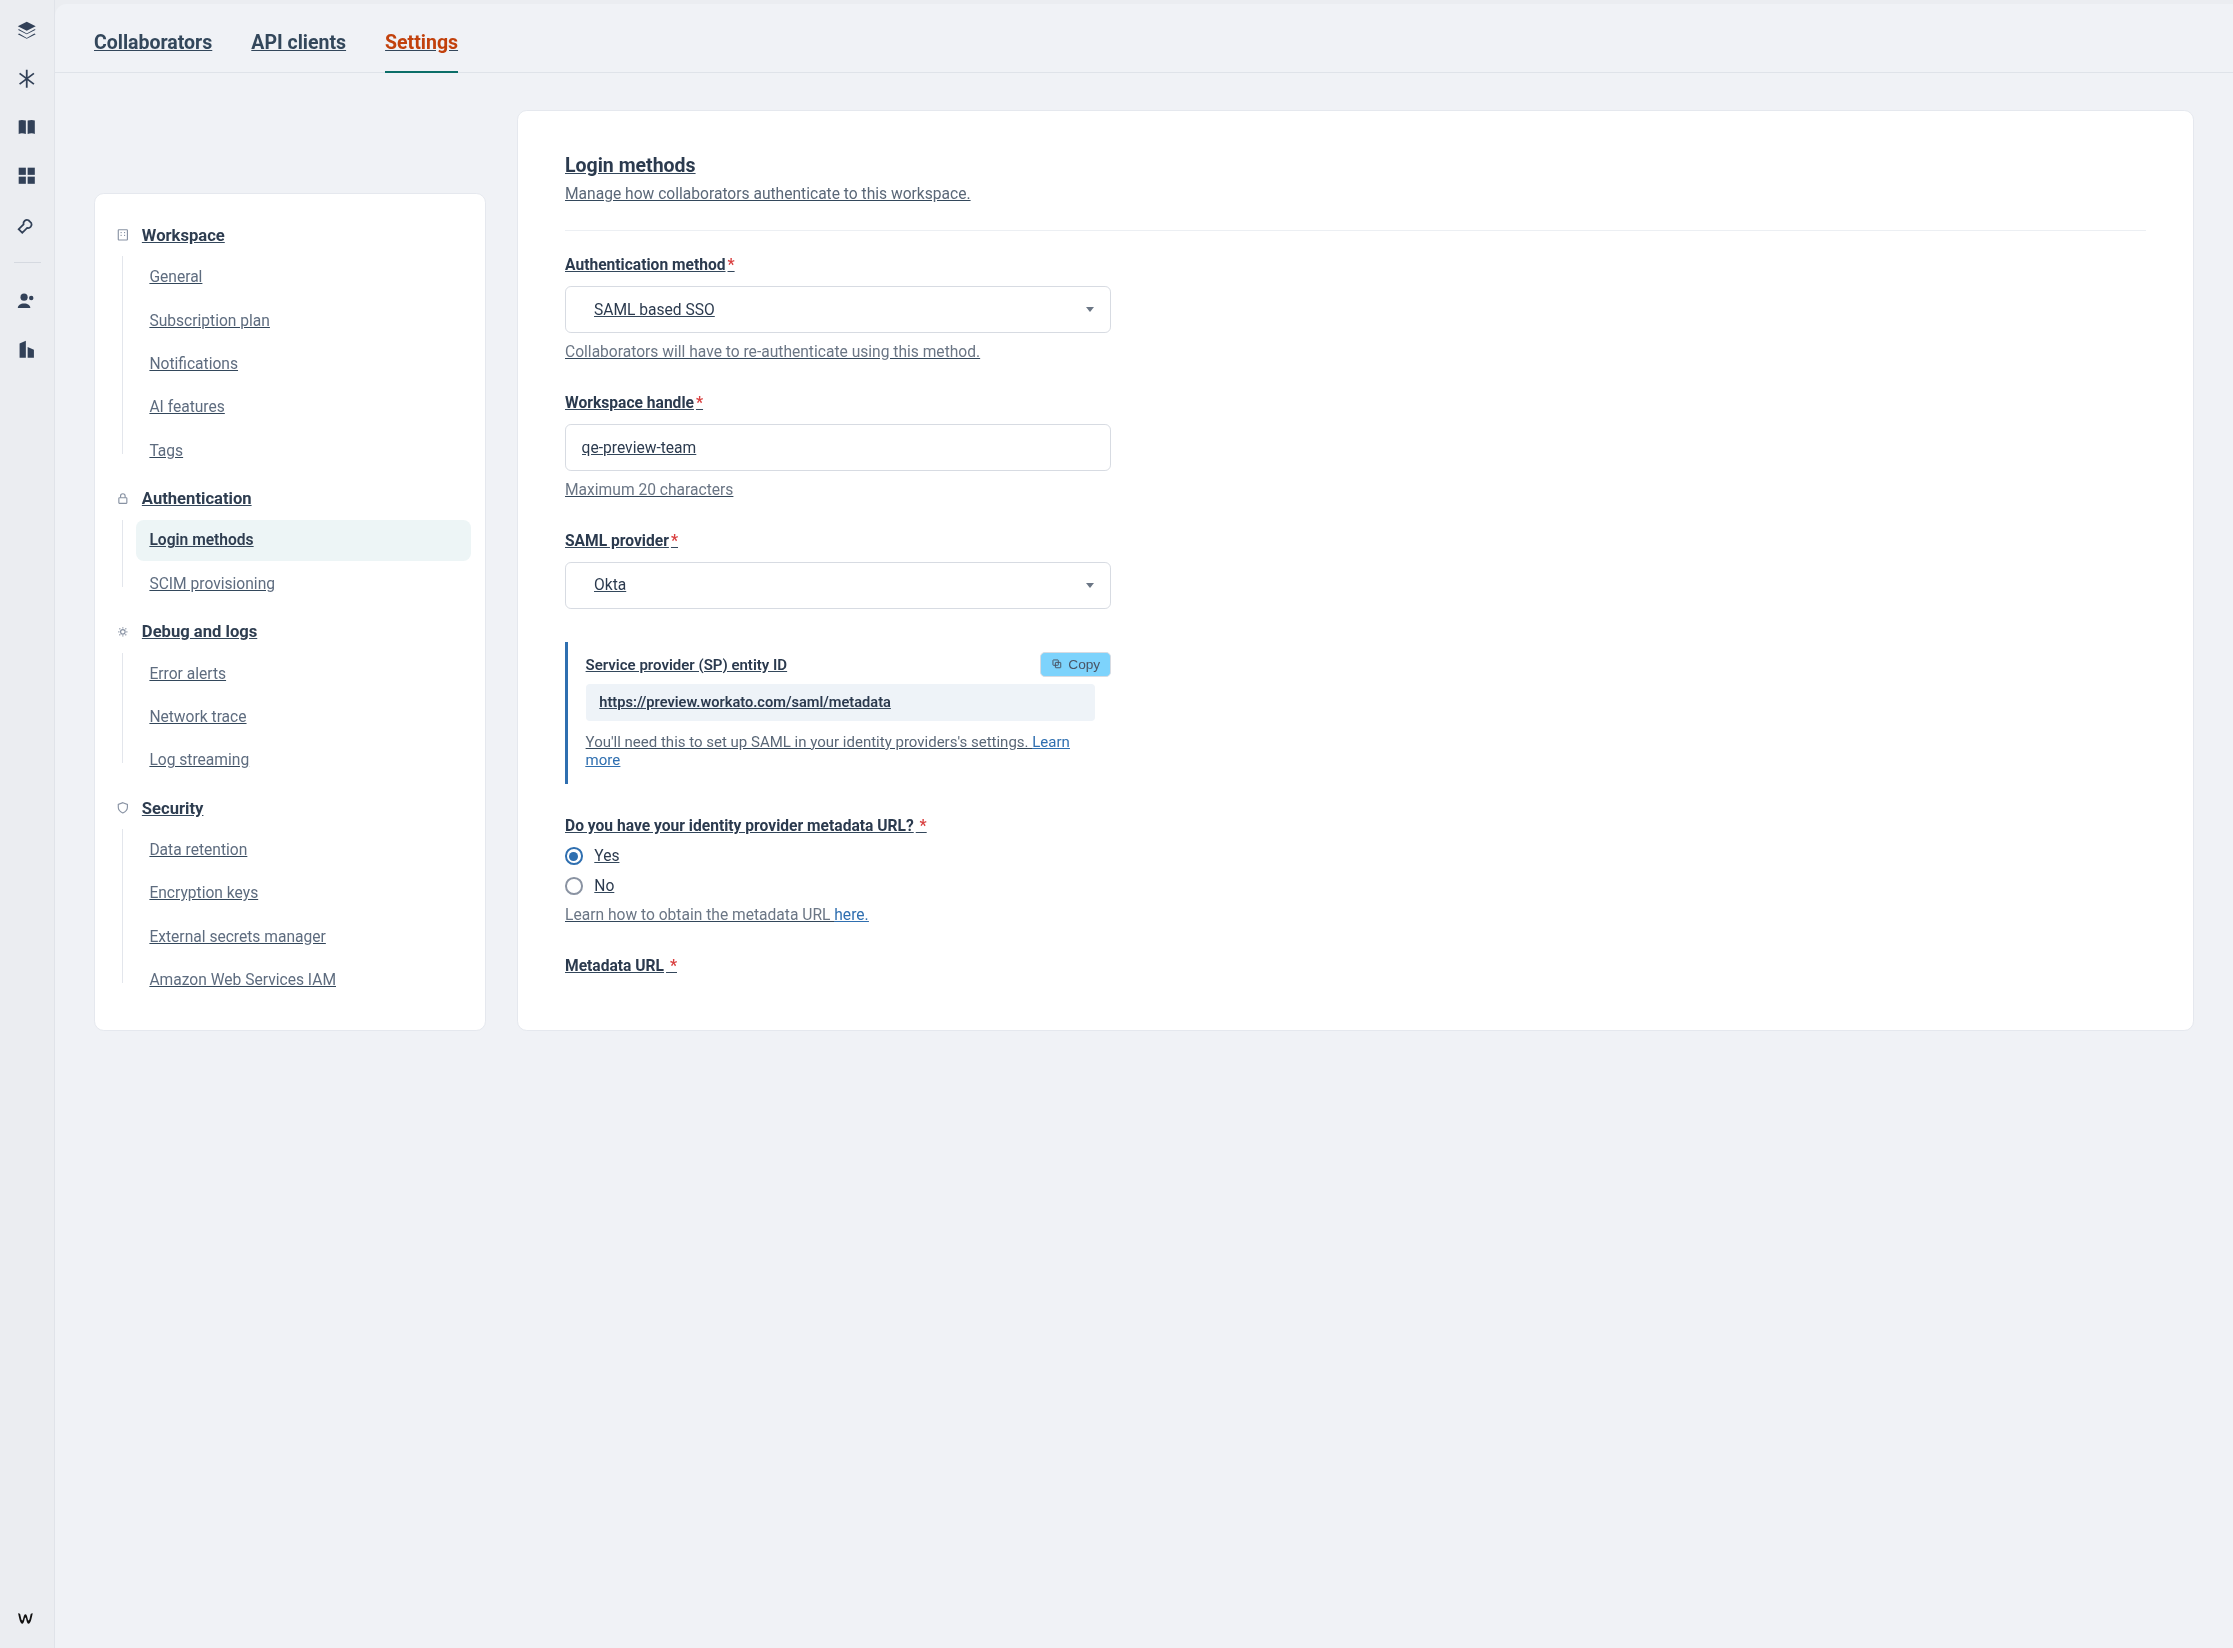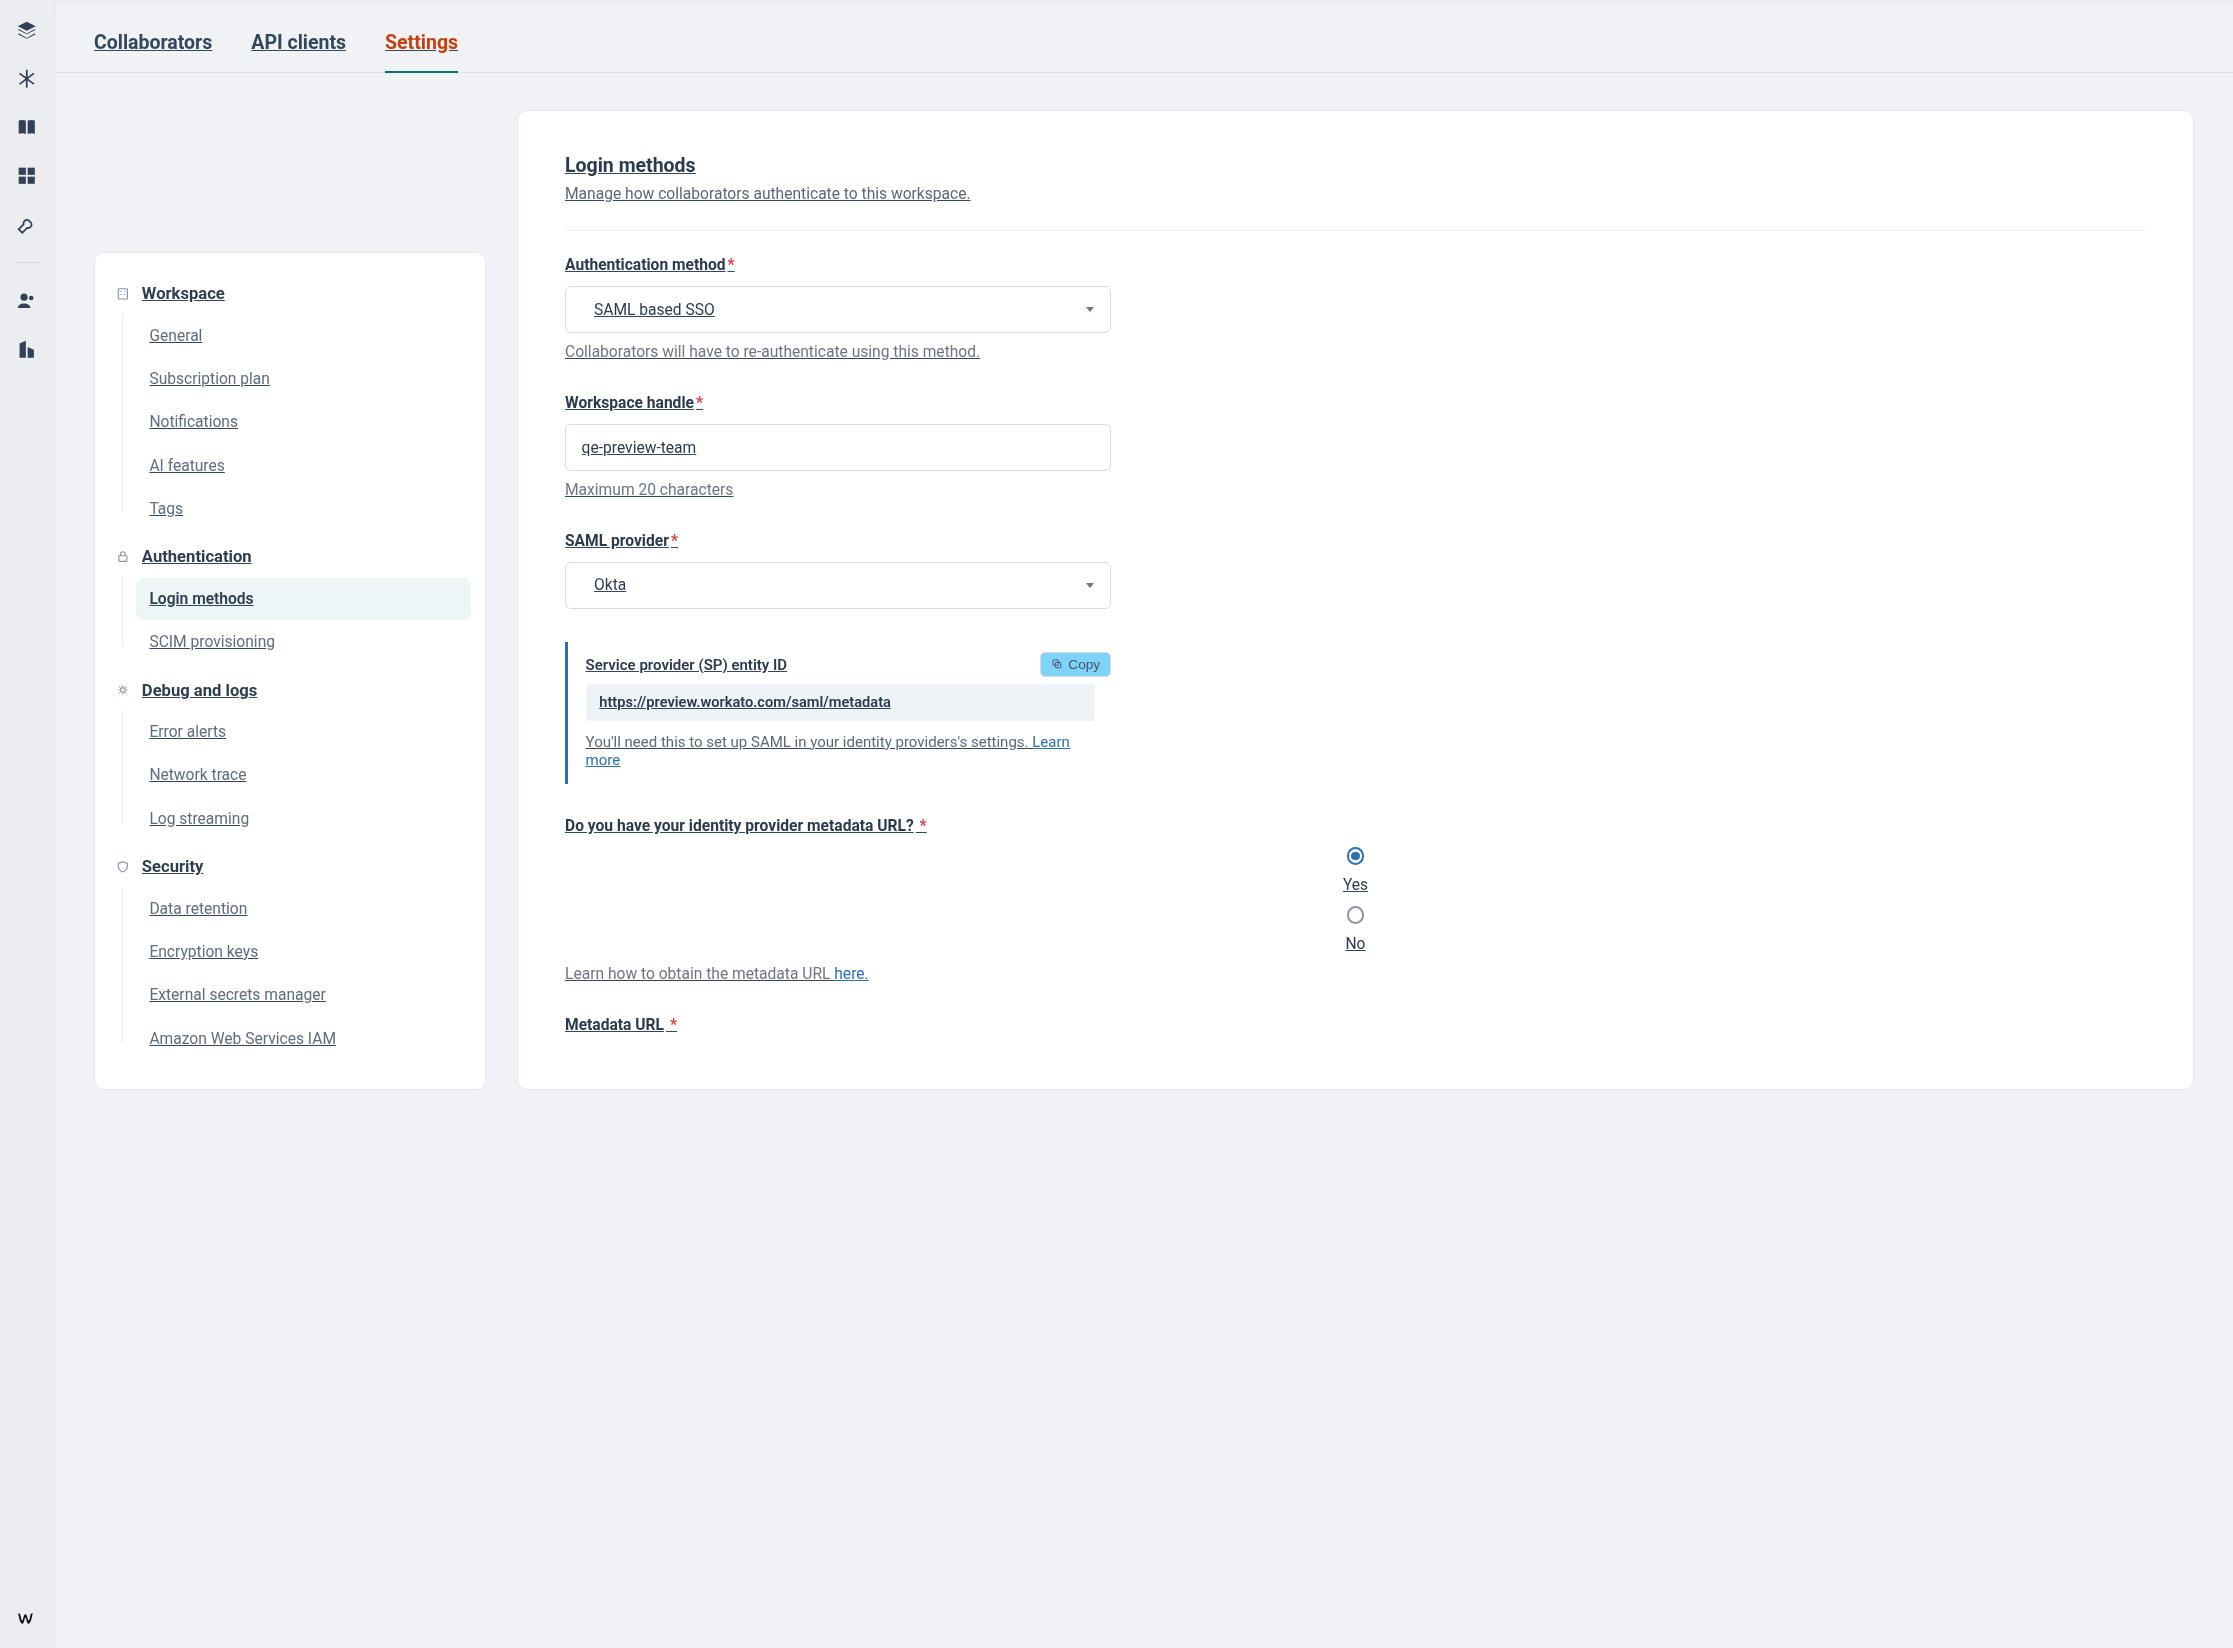--- a/index.html
+++ b/index.html
@@ -176,21 +176,20 @@
     padding: 3.9px 9.8px;
     font-size: 13.7px;
     color: #4a5565;
     cursor: pointer;
     display: inline-flex; align-items: center; gap: 5.9px;
   }
   .link { color: #2f6fb0; text-decoration: underline; cursor: pointer; }
   .radio-row {
     display: flex; align-items: center; gap: 11.7px; margin: 5.9px 0 11.7px 0;
     cursor: pointer;
-    flex-direction: column;
   }
   .radio {
     width: 17.6px; height: 17.6px; border-radius: 50%;
     border: 2px solid #8a93a2;
     display:inline-flex; align-items:center; justify-content:center;
     flex-shrink:0;
   }
   .radio.checked { border-color: #2f6fb0; }
   .radio.checked::after {
     content:""; width: 8.8px; height: 8.8px; border-radius:50%; background:#2f6fb0;

